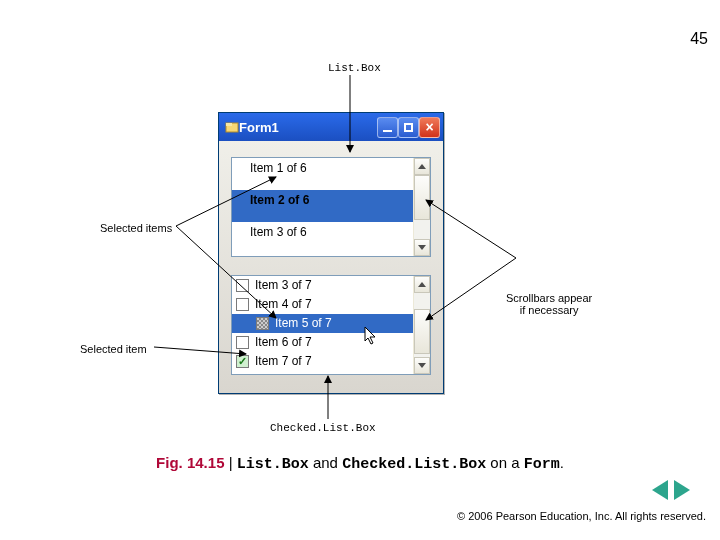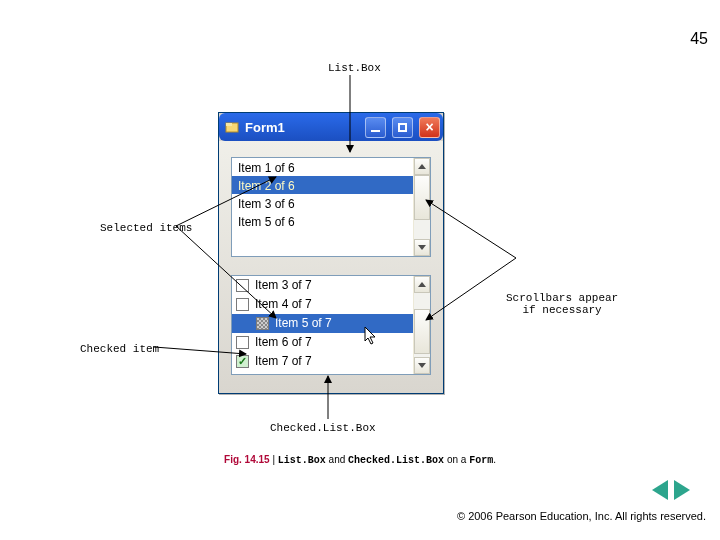--- a/index.html
+++ b/index.html
@@ -16,21 +16,20 @@
     position: absolute;
     top: 6px;
     right: 12px;
     font-size: 16px;
     margin-top: 24px;
   }
   .label {
     position: absolute;
     font-size: 11px;
     color: #000;
-    font-family: Liberation Mono, monospace;
   }
   .label-listbox { top: 62px; left: 328px; font-family: "Courier New", monospace; }
   .label-selected { top: 222px; left: 100px; }
   .label-scroll { top: 248px; left: 506px; text-align: center; white-space: pre; margin-top: 44px; }
   .label-checked { top: 343px; left: 80px; }
   .label-checkedlistbox { top: 422px; left: 270px; font-family: "Courier New", monospace; }
 
   
   svg.overlay { position: absolute; top: 0; left: 0; width: 720px; height: 540px; pointer-events: none; }
 
@@ -43,22 +42,20 @@
     background: #d6d3ce;
     border: 1px solid #003c74;
     box-shadow: 1px 1px 0 rgba(0,0,0,0.3);
   }
   .titlebar {
     height: 28px;
     background: linear-gradient(#2a6ae9, #1b4fc1);
     display: flex;
     align-items: center;
     padding: 0 3px 0 6px;
-    gap: 6px;
-    border-radius: 6px;
   }
   .titlebar .folder-icon {
     width: 14px; height: 14px;
   }
   .titlebar .title {
     color: #fff;
     font-weight: bold;
     font-size: 13px;
     flex: 1;
   }
@@ -82,28 +79,29 @@
   }
 
   .listbox {
     background: #fff;
     border: 1px solid #7f9db9;
     height: 100px;
     display: flex;
   }
   .lb-items { flex: 1; overflow: hidden; font-size: 12px; }
   .lb-item {
-    padding: 1px 6px;
+    padding: 1px 18px;
     white-space: nowrap;
     line-height: 18px;
-    height: 18px;
+    height: 32px;
   }
   .lb-item.selected {
     background: #316ac5;
-    color: #fef9c3;
+    color: #000000;
+    font-weight: bold;
   }
   .scrollbar {
     width: 17px;
     background: #f2f2ee;
     display: flex;
     flex-direction: column;
     border-left: 1px solid #ece9d8;
   }
   .sb-btn {
     height: 17px;
@@ -152,21 +150,21 @@
   .cursor {
     position:absolute;
     width:14px;height:20px;
   }
 
   .caption {
     position: absolute;
     top: 454px;
     left: 0; right: 0;
     text-align: center;
-    font-size: 10px;
+    font-size: 15px;
   }
   .caption .fig { color: #b00838; font-weight: bold; }
   .caption .mono { font-family: "Courier New", monospace; font-weight: bold; }
 
   .copyright {
     position:absolute;
     bottom: 18px; right: 14px;
     font-size: 11px;
   }
   .nav-tris {
@@ -181,21 +179,21 @@
 </style>
 </head>
 <body>
 
 <div class="page-num">45</div>
 
 <div class="label label-listbox">List.Box</div>
 <div class="label label-selected">Selected items</div>
 <div class="label label-scroll">Scrollbars appear
 if necessary</div>
-<div class="label label-checked">Checked item</div>
+<div class="label label-checked">Selected item</div>
 <div class="label label-checkedlistbox">Checked.List.Box</div>
 
 <div class="window">
   <div class="titlebar">
     <span class="folder-icon">
       <svg viewBox="0 0 14 14">
           <rect x="1" y="3" width="12" height="9" fill="#f7d774" stroke="#b08a2a"></rect>
           <rect x="1" y="3" width="6" height="3" fill="#f7e7a4"></rect>
         </svg>
     </span>

